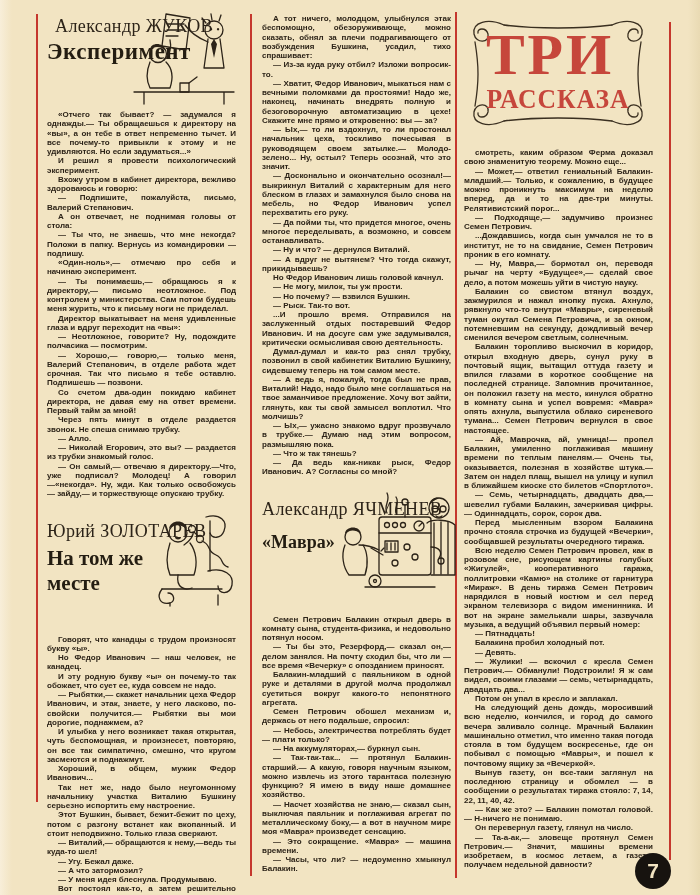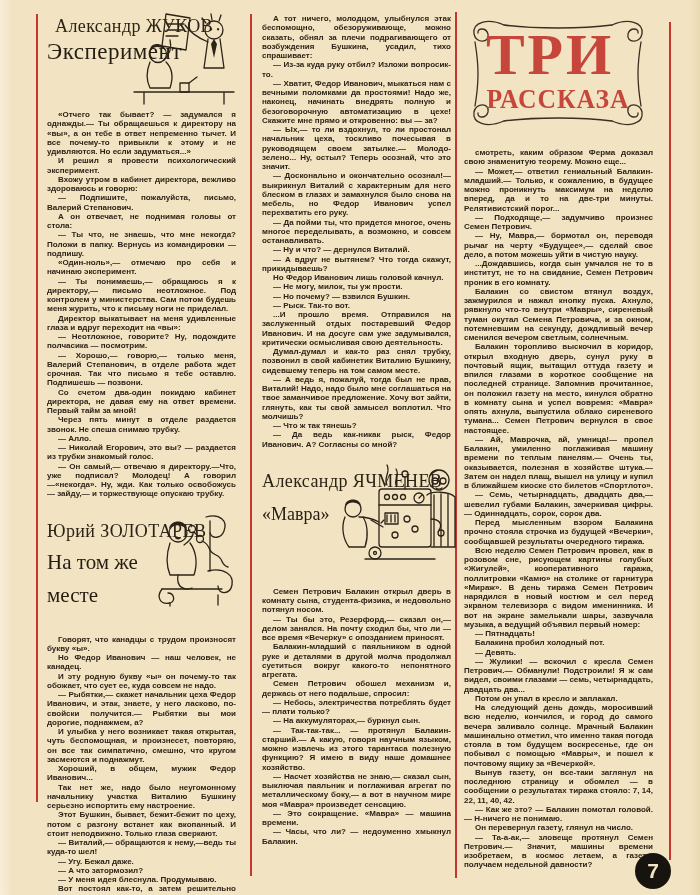--- a/index.html
+++ b/index.html
@@ -16,29 +16,29 @@
 
   .col{position:absolute;width:189px;font-size:8px;font-weight:bold;line-height:9.25px;}
   #col-1{left:47px;top:14px;}
   #col-2{left:262px;top:14px;}
   #col-3{left:464px;top:10px;}
 
   .paras p{margin:0;text-indent:11px;text-align:justify;letter-spacing:0;}
 
   .story-header{position:relative;}
   .author{font-family:"Liberation Serif",serif;font-size:18px;font-weight:normal;letter-spacing:.4px;}
-  .title{font-family:"Liberation Serif",serif;font-weight:normal;margin:0;color:#241d12;}
+  .title{font-family:"Liberation Serif",serif;font-weight:bold;margin:0;color:#241d12;}
 
   #header-experiment{height:88px;padding-top:8px;}
   #header-experiment .author{margin-left:8px;}
   #title-experiment{font-size:23px;margin-top:16px;letter-spacing:.5px;}
   #cartoon-1{position:absolute;right:-6px;top:-4px;}
 
   #header-mesto{height:108px;padding-top:18px;margin-top:10px;}
-  #title-mesto{font-size:21px;line-height:33px;width:102px;margin-top:10px;}
+  #title-mesto{font-size:21px;line-height:25px;width:102px;margin-top:10px;}
   #cartoon-2{position:absolute;right:-2px;top:0px;}
 
   #header-mavra{height:110px;padding-top:20px;margin-top:8px;}
   #title-mavra{font-size:18px;margin-top:24px;}
   #cartoon-3{position:absolute;right:-8px;top:4px;}
 
   .badge{position:relative;width:188px;height:130px;margin-bottom:8px;}
   .badge svg{position:absolute;left:0;top:0;}
   .badge-line1{
     position:absolute;left:0;right:16px;top:16px;text-align:center;
@@ -160,20 +160,21 @@
         <p class="para">— Да пойми ты, что придется многое, очень многое переделывать, а возможно, и совсем останавливать.</p>
         <p class="para">— Ну и что? — дернулся Виталий.</p>
         <p class="para">— А вдруг не вытянем? Что тогда скажут, прикидываешь?</p>
         <p class="para">Но Федор Иванович лишь головой качнул.</p>
         <p class="para">— Не могу, милок, ты уж прости.</p>
         <p class="para">— Но почему? — взвился Бушкин.</p>
         <p class="para">— Рыск. Так-то вот.</p>
         <p class="para">...И прошло время. Отправился на заслуженный отдых постаревший Федор Иванович. И на досуге сам уже задумывался, критически осмысливая свою деятельность.</p>
         <p class="para">Думал-думал и как-то раз снял трубку, позвонил в свой кабинетик Виталию Бушкину, сидевшему теперь на том самом месте.</p>
         <p class="para">— А ведь я, пожалуй, тогда был не прав, Виталий! Надо, надо было мне соглашаться на твое заманчивое предложение. Хочу вот зайти, глянуть, как ты свой замысел воплотил. Что молчишь?</p>
+        <p class="para">— Ых,— ужасно знакомо вдруг прозвучало в трубке.— Думаю над этим вопросом, размышляю пока.</p>
         <p class="para">— Что ж так тянешь?</p>
         <p class="para">— Да ведь как-никак рыск, Федор Иванович. А? Согласны со мной?</p>
       </div>
 
     <header class="story-header" id="header-mavra">
       <div class="author">Александр ЯЧМЕНЕВ</div>
       <svg class="cartoon" id="cartoon-3" width="124" height="102" viewBox="0 0 124 102">
         <rect x="44" y="28" width="52" height="58" rx="3"></rect>
         <path d="M44,44 H96"></path>
         <circle cx="52" cy="36" r="2.5"></circle>
@@ -236,22 +237,22 @@
         <path d="M40,111 C24,118 8,114 10,102 C12,92 26,93 24,102 C22,109 13,108 14,103"></path>
         <path d="M148,111 C164,118 180,114 178,102 C176,92 162,93 164,102 C166,109 175,108 174,103"></path>
       </svg>
       <div class="badge-line1">ТРИ</div>
       <div class="badge-line2">РАССКАЗА</div>
     </div>
     <div class="paras">
         <p class="para">смотреть, каким образом Ферма доказал свою знаменитую теорему. Можно еще...</p>
         <p class="para">— Может,— ответил гениальный Балакин-младший.— Только, к сожалению, в будущее можно проникнуть максимум на неделю вперед, да и то на две-три минуты. Релятивистский порог...</p>
         <p class="para">— Подходяще,— задумчиво произнес Семен Петрович.</p>
+        <p class="para">...Дождавшись, когда сын умчался не то в институт, не то на свидание, Семен Петрович проник в его комнату.</p>
         <p class="para">— Ну, Мавра,— бормотал он, переводя рычаг на черту «Будущее»,— сделай свое дело, а потом можешь уйти в чистую науку.</p>
-        <p class="para">...Дождавшись, когда сын умчался не то в институт, не то на свидание, Семен Петрович проник в его комнату.</p>
         <p class="para">Балакин со свистом втянул воздух, зажмурился и нажал кнопку пуска. Ахнуло, рявкнуло что-то внутри «Мавры», сиреневый туман окутал Семена Петровича, и за окном, потемневшим на секунду, дождливый вечер сменился вечером светлым, солнечным.</p>
         <p class="para">Балакин торопливо выскочил в коридор, открыл входную дверь, сунул руку в почтовый ящик, вытащил оттуда газету и впился глазами в короткое сообщение на последней странице. Запомнив прочитанное, он положил газету на место, кинулся обратно в комнату сына и успел вовремя: «Мавра» опять ахнула, выпустила облако сиреневого тумана... Семен Петрович вернулся в свое настоящее.</p>
         <p class="para">— Ай, Маврочка, ай, умница!— пропел Балакин, умиленно поглаживая машину времени по теплым панелям.— Очень ты, оказывается, полезная в хозяйстве штука.— Затем он надел плащ, вышел на улицу и купил в ближайшем киоске сто билетов «Спортлото».</p>
         <p class="para">— Семь, четырнадцать, двадцать два,— шевелил губами Балакин, зачеркивая цифры.— Одиннадцать, сорок, сорок два.</p>
         <p class="para">Перед мысленным взором Балакина прочно стояла строчка из будущей «Вечерки», сообщавшей результаты очередного тиража.</p>
         <p class="para">Всю неделю Семен Петрович провел, как в розовом сне, рисующем картины голубых «Жигулей», кооперативного гаража, поллитровки «Камю» на столике от гарнитура «Мираж». В день тиража Семен Петрович нарядился в новый костюм и сел перед экраном телевизора с видом именинника. И вот на экране замелькали шары, зазвучала музыка, а ведущий объявил первый номер:</p>
         <p class="para">— Пятнадцать!</p>
         <p class="para">Балакина пробил холодный пот.</p>
         <p class="para">— Девять.</p>
         <p class="para">— Жулики! — вскочил с кресла Семен Петрович.— Обманули! Подстроили! Я ж сам видел, своими глазами — семь, четырнадцать, двадцать два...</p>

